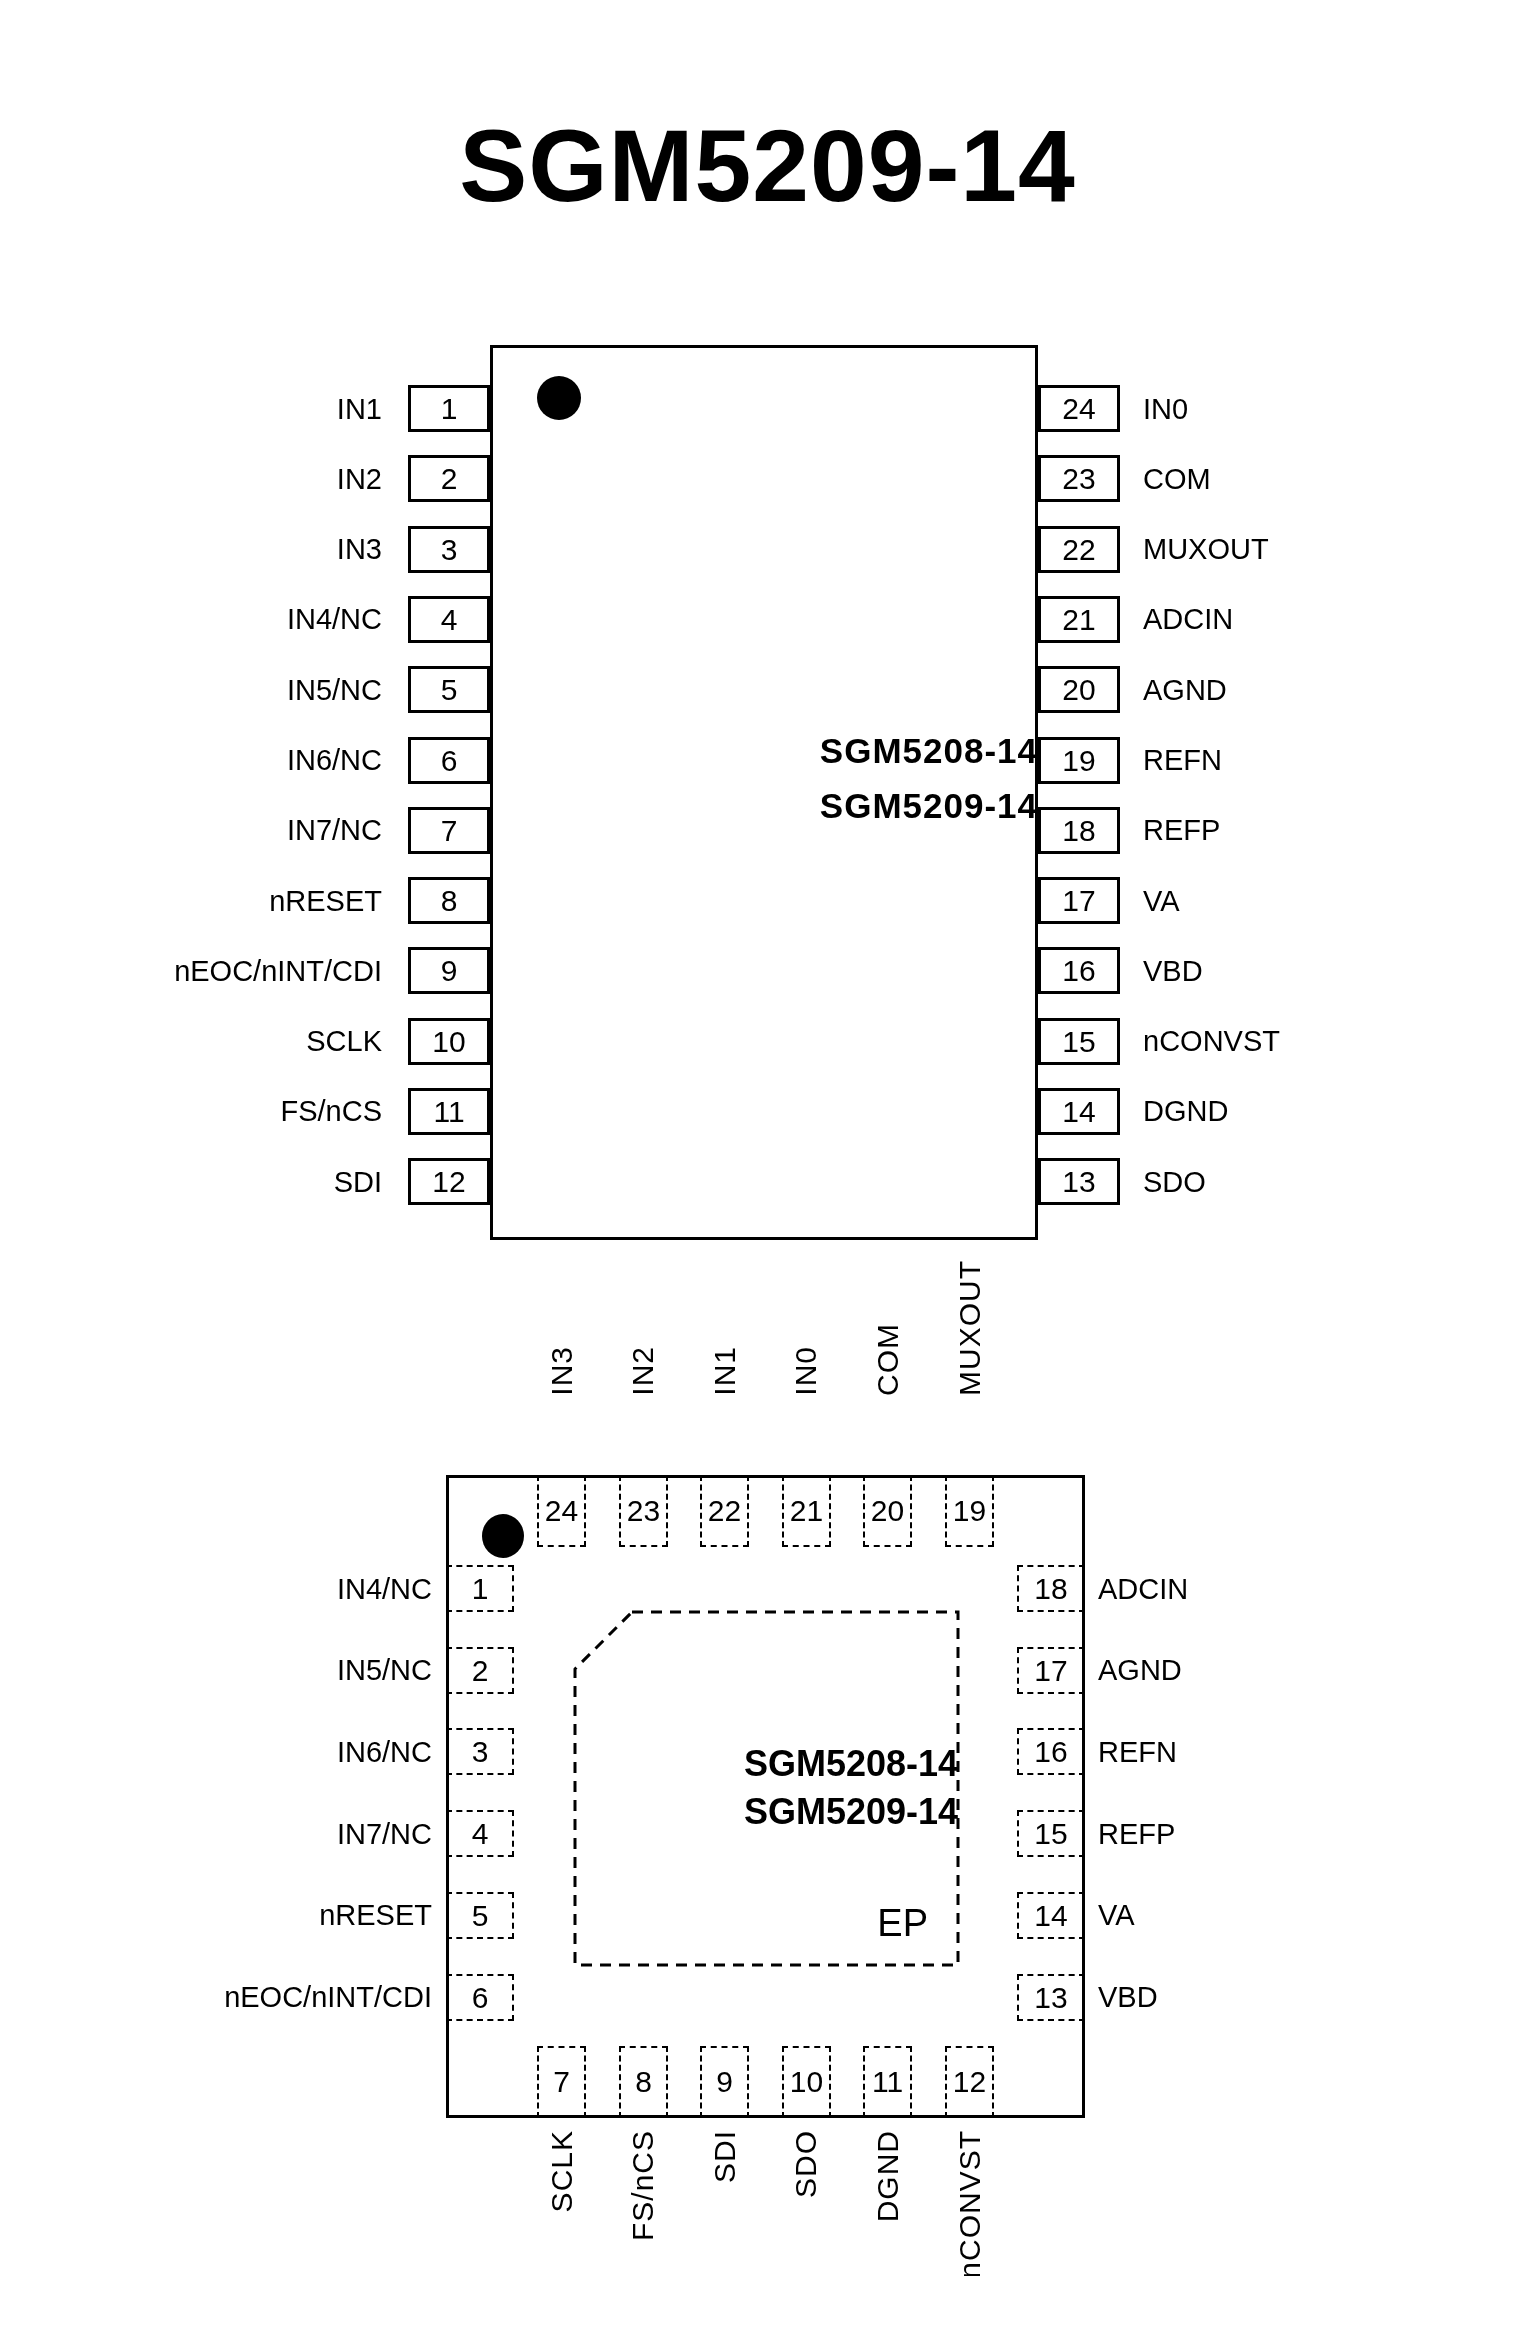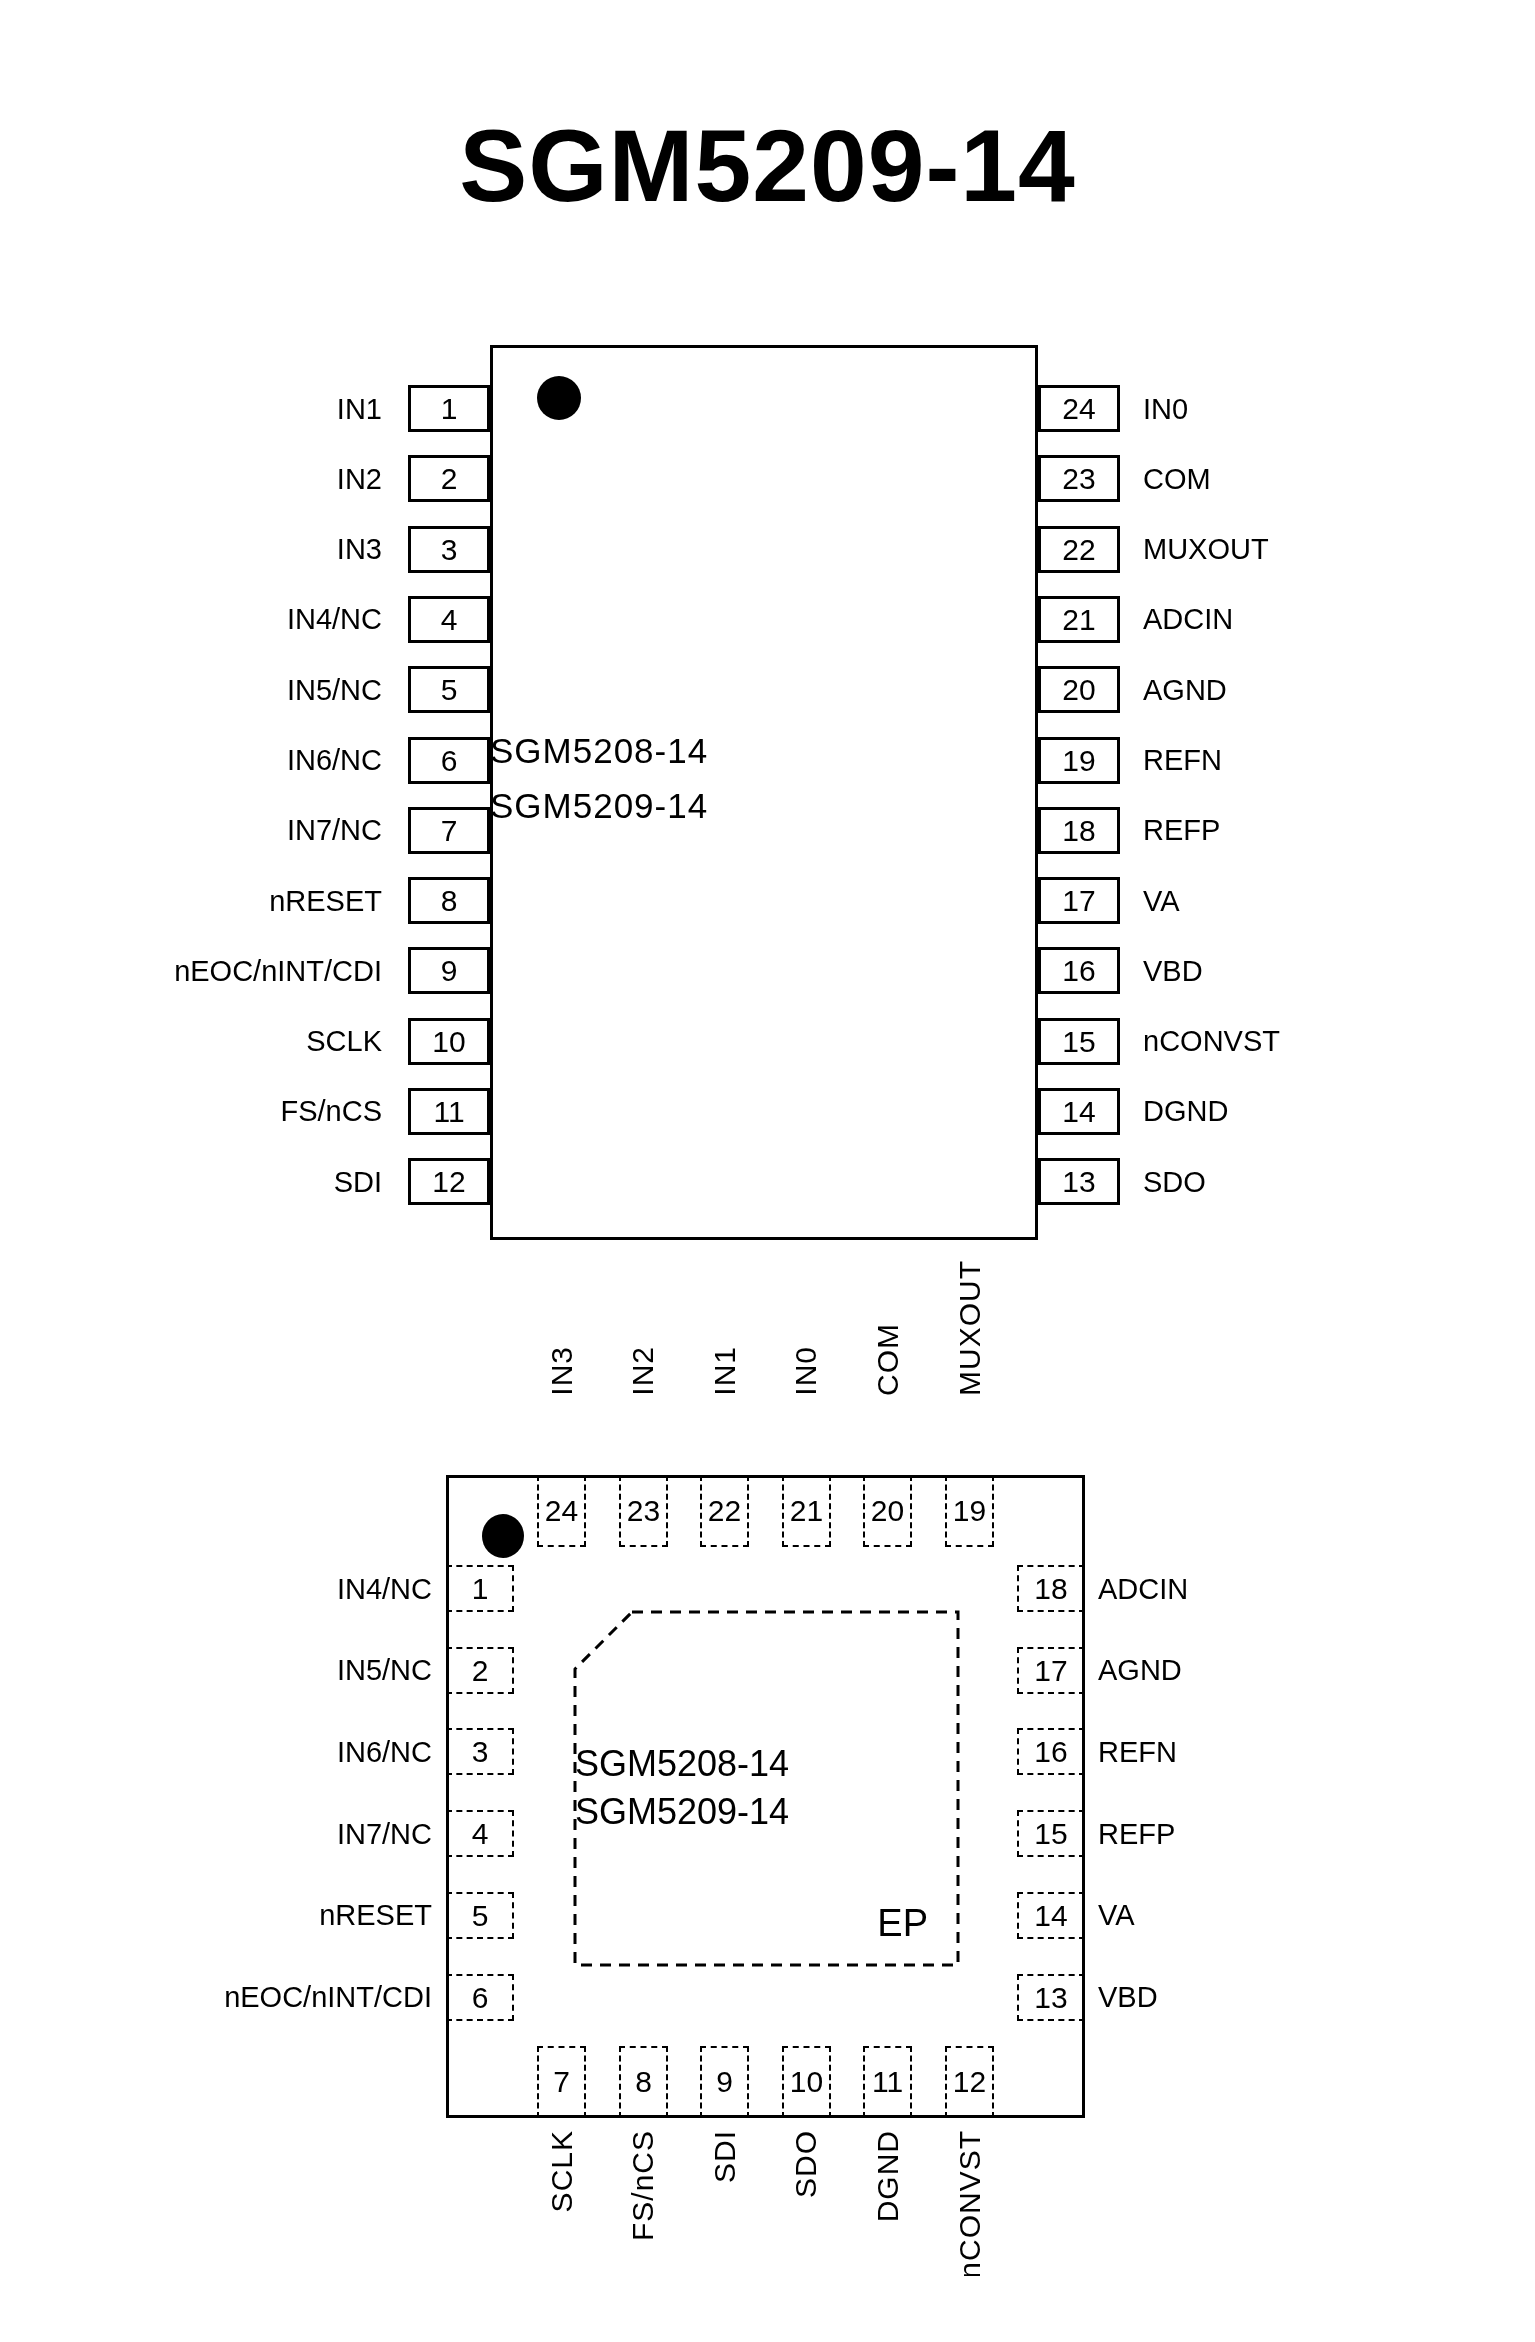--- a/index.html
+++ b/index.html
@@ -19,21 +19,21 @@
   .dash-h{width:68px;height:47px;}
   .dash-v{width:49px;height:72px;}
   
   .lbl{position:absolute;font-size:29px;line-height:34px;height:34px;white-space:nowrap;}
   .lbl-right{text-align:right;}
   .lbl-left{text-align:left;}
   
   .vlabel{position:absolute;writing-mode:vertical-rl;transform:rotate(180deg);
           font-size:30px;line-height:34px;letter-spacing:1px;white-space:nowrap;}
   .dot{position:absolute;background:#000;border-radius:50%;}
-  .ctext{position:absolute;text-align:left;font-weight:400;}
+  .ctext{position:absolute;text-align:right;font-weight:700;}
   .ep-label{position:absolute;font-size:38px;line-height:34px;text-align:right;}
   svg{position:absolute;}
 </style>
 </head>
 <body>
 
 <div class="page">
 
   <div class="title">SGM5209-14</div>
 

